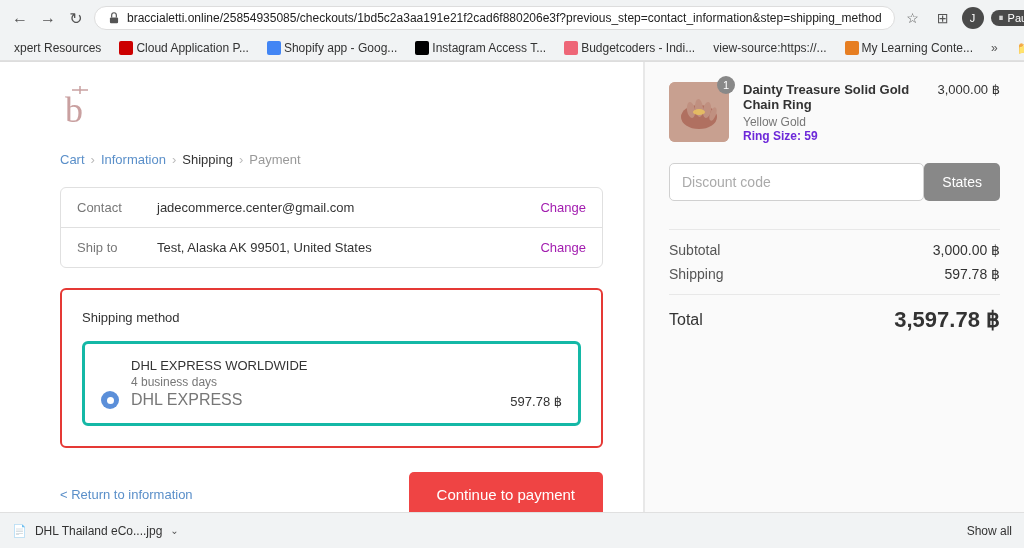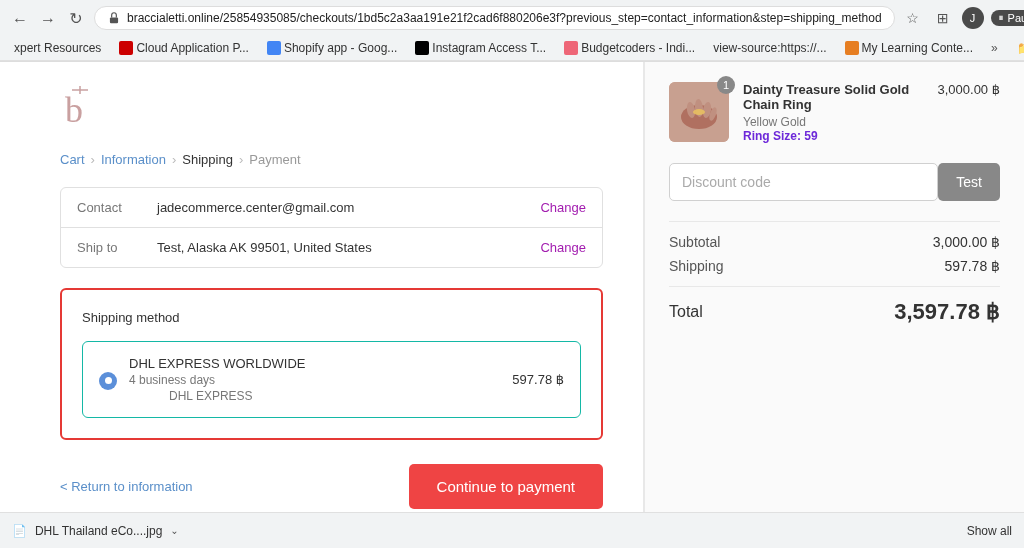--- a/index.html
+++ b/index.html
@@ -35,48 +35,48 @@
 
     .info-table { border: 1px solid #e0e0e0; border-radius: 6px; margin-bottom: 20px; overflow: hidden; }
     .info-row { display: flex; align-items: center; padding: 12px 16px; border-bottom: 1px solid #e0e0e0; }
     .info-row:last-child { border-bottom: none; }
     .info-label { width: 80px; color: #777; font-size: 13px; }
     .info-value { flex: 1; font-size: 13px; color: #333; }
     .info-change { color: #a21caf; font-size: 13px; cursor: pointer; text-decoration: none; }
 
     .shipping-section { border: 2px solid #e53935; border-radius: 6px; padding: 20px; margin-bottom: 24px; }
     .shipping-title { font-size: 13px; font-weight: 500; color: #333; margin-bottom: 16px; }
-    .shipping-option { display: flex; align-items: center; padding: 14px 16px; border: 1px solid #14b8a6; border-radius: 6px; background: #fff; }
+    .shipping-option { display: flex; align-items: flex-end; padding: 14px 16px; border: 3px solid #14b8a6; border-radius: 6px; background: #fff; }
     .radio-dot { width: 18px; height: 18px; border-radius: 50%; background: #5b8fd9; display: flex; align-items: center; justify-content: center; margin-right: 12px; margin-top: 2px; flex-shrink: 0; }
     .radio-dot::after { content: ''; width: 7px; height: 7px; border-radius: 50%; background: #fff; }
     .shipping-info { flex: 1; }
     .shipping-name { font-size: 13px; font-weight: 500; color: #333; }
     .shipping-days { font-size: 12px; color: #777; margin-top: 2px; }
-    .shipping-carrier { font-size: 12px; color: #777; margin-top: 2px; margin-left: 40px; }
+    .shipping-carrier { font-size: 16px; color: #777; margin-top: 2px; }
     .shipping-price { font-size: 13px; color: #333; font-weight: 500; }
 
     .footer-actions { display: flex; align-items: center; justify-content: space-between; margin-top: 10px; }
     .return-link { color: #5a8fc9; font-size: 13px; text-decoration: none; display: flex; align-items: center; gap: 4px; }
     .continue-btn { background: #ef4444; color: #fff; border: none; border-radius: 5px; padding: 14px 28px; font-size: 15px; cursor: pointer; }
 
     
     .right-panel { width: 380px; padding: 20px 24px; background: #fafafa; border-left: 1px solid #e8e8e8; overflow-y: auto; }
 
     .product-item { display: flex; align-items: flex-start; gap: 14px; margin-bottom: 20px; }
     .product-img-wrap { position: relative; flex-shrink: 0; }
     .product-img { width: 60px; height: 60px; border-radius: 6px; background: #d4a896; overflow: hidden; display: flex; align-items: center; justify-content: center; }
     .product-img svg { width: 100%; height: 100%; }
     .product-badge { position: absolute; top: -6px; right: -6px; background: #888; color: #fff; border-radius: 50%; width: 18px; height: 18px; font-size: 11px; display: flex; align-items: center; justify-content: center; }
     .product-details { flex: 1; }
     .product-name { font-size: 13px; font-weight: 700; color: #333; margin-bottom: 3px; }
     .product-variant { font-size: 12px; color: #777; }
     .product-size { font-size: 12px; color: #6d28d9; font-weight: bold; }
     .product-price { font-size: 13px; color: #333; font-weight: 500; white-space: nowrap; }
 
-    .discount-row { display: flex; margin-bottom: 20px; }
+    .discount-row { display: flex; margin-bottom: 28px; }
     .discount-input { flex: 1; border: 1px solid #d0d0d0; border-radius: 5px; padding: 10px 12px; font-size: 14px; color: #999; background: #fff; }
     .discount-input::placeholder { color: #aaa; }
     .apply-btn { background: #888; color: #fff; border: none; border-radius: 5px; padding: 10px 18px; font-size: 14px; cursor: pointer; white-space: nowrap; }
 
     .divider { border: none; border-top: 1px solid #e8e8e8; margin: 12px 0; }
 
     .summary-row { display: flex; justify-content: space-between; align-items: center; margin-bottom: 8px; font-size: 14px; }
     .summary-label { color: #555; }
     .summary-value { color: #333; }
     .total-row { display: flex; justify-content: space-between; align-items: center; margin-top: 12px; }
@@ -229,21 +229,21 @@
       <div class="product-details">
         <div class="product-name">Dainty Treasure Solid Gold Chain Ring</div>
         <div class="product-variant">Yellow Gold</div>
         <div class="product-size">Ring Size: 59</div>
       </div>
       <div class="product-price">3,000.00 ฿</div>
     </div>
 
     <div class="discount-row">
       <input class="discount-input" type="text" placeholder="Discount code" style="">
-      <button class="apply-btn">Test</button>
+      <button class="apply-btn">States</button>
     </div>
 
     <hr class="divider">
 
     <div class="summary-row">
       <span class="summary-label">Subtotal</span>
       <span class="summary-value">3,000.00 ฿</span>
     </div>
     <div class="summary-row">
       <span class="summary-label">Shipping</span>

